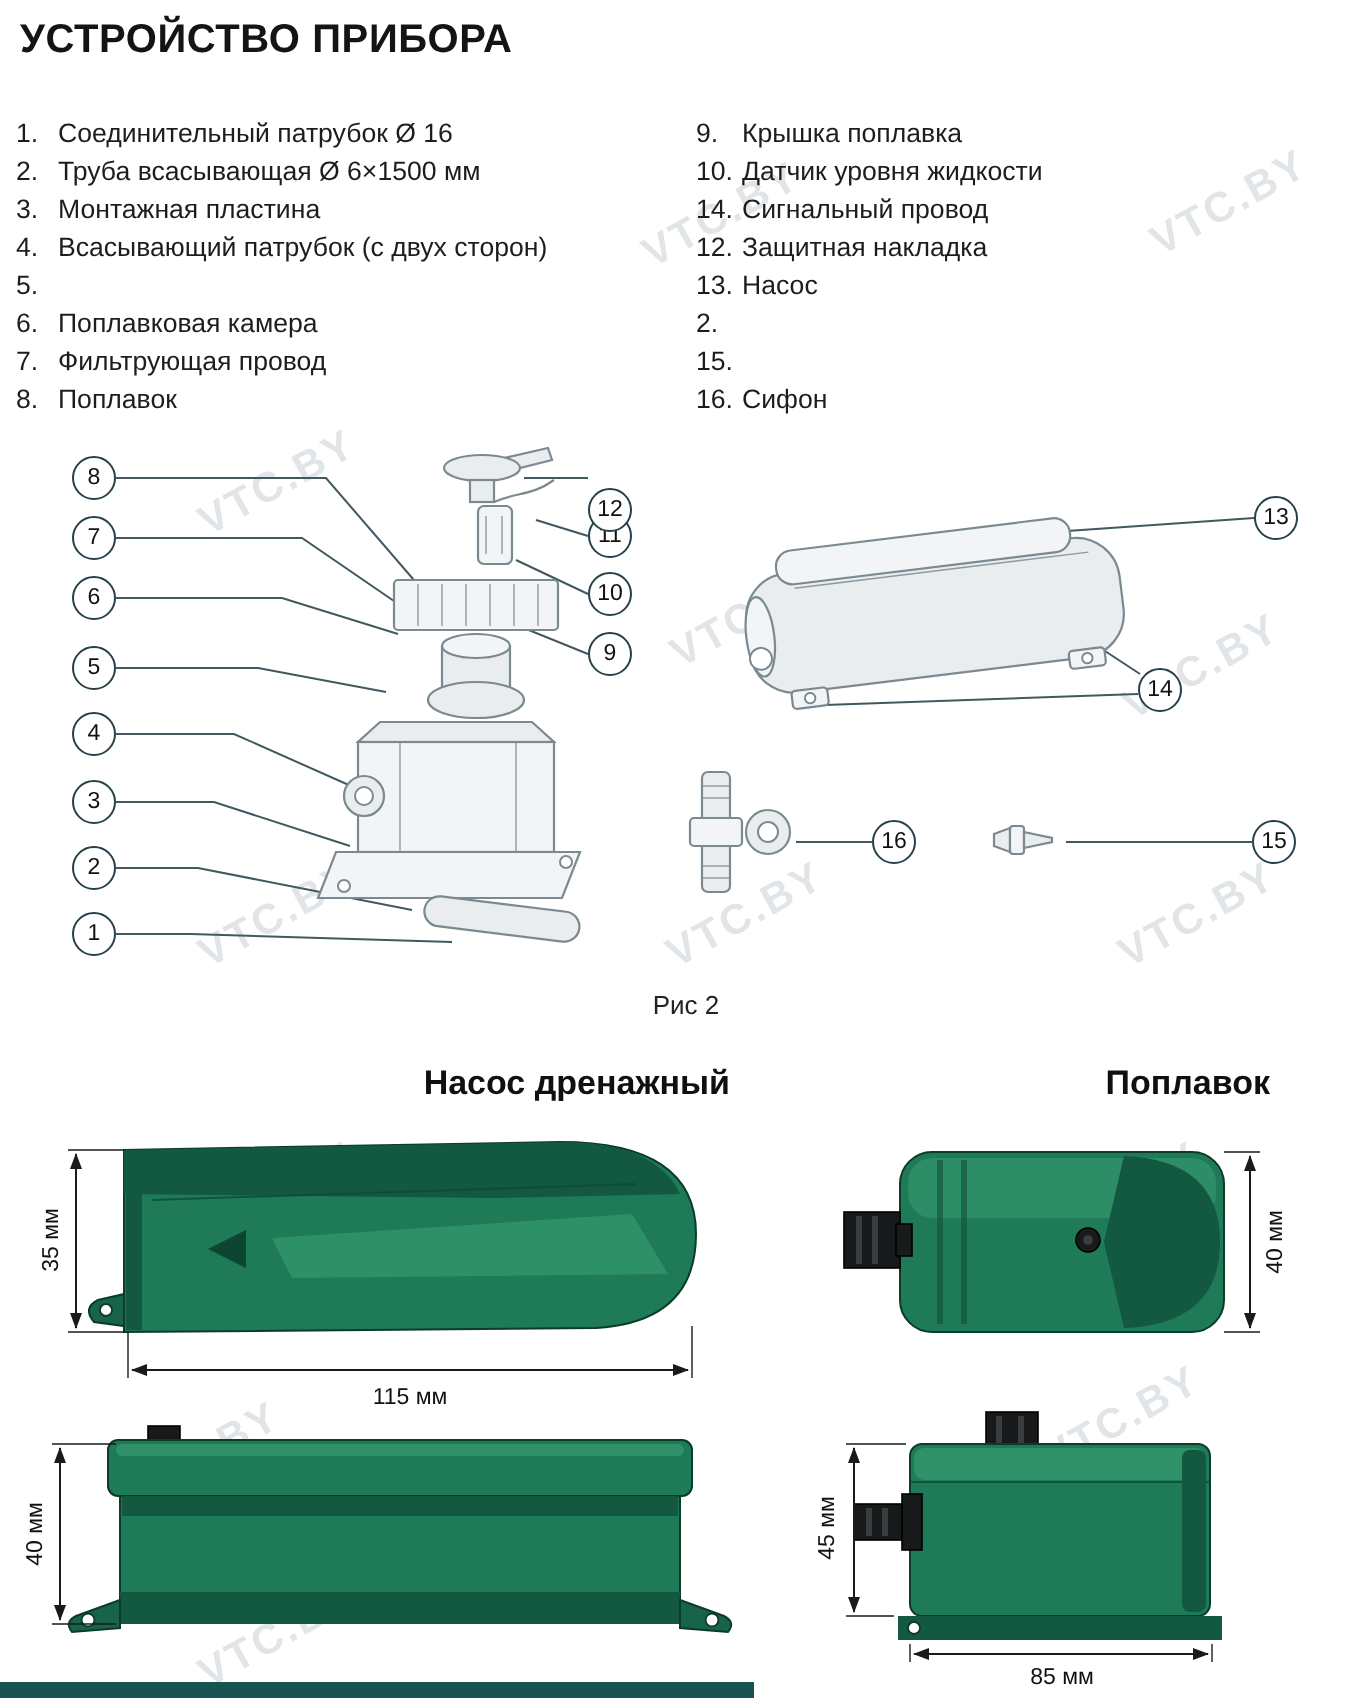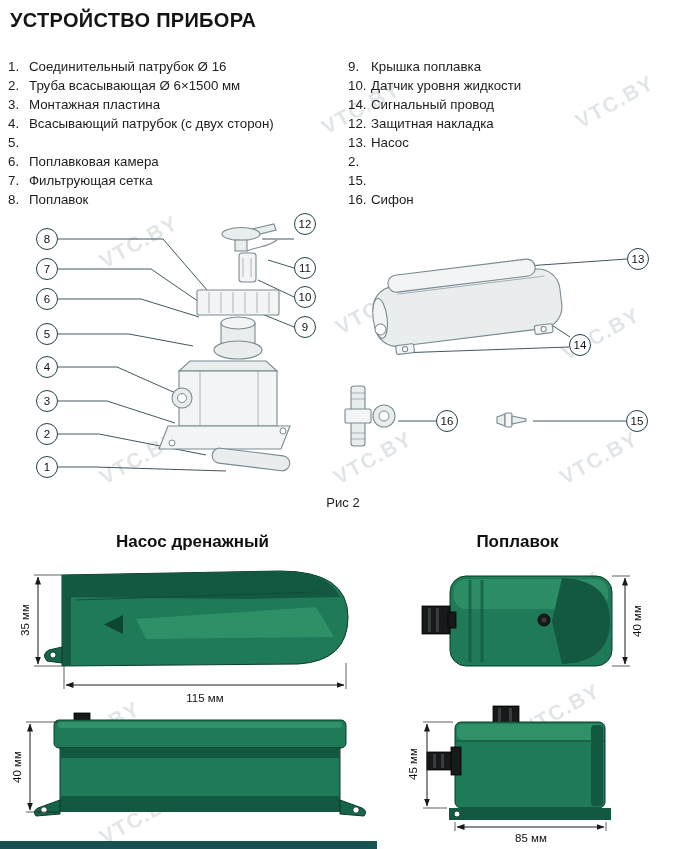--- a/index.html
+++ b/index.html
@@ -20,21 +20,21 @@
   .pitem .num { flex:0 0 23px; }
   .plist.left .pitem .num { flex-basis:21px; }
 
   .fig-svg { position:absolute; left:0; top:220px; z-index:2; }
   .callout { position:absolute; width:22px; height:22px; border:1.5px solid #26404a; border-radius:50%;
              background:#fff; font-size:11.5px; display:flex; align-items:center; justify-content:center;
              color:#111; z-index:3; }
   .fig-caption { position:absolute; left:308px; top:495px; width:70px; text-align:center;
                  font-size:13px; color:#222; z-index:2; }
 
-  .sec-h { position:absolute; top:532px; font-size:17px; font-weight:700; text-align:center; color:#101010; z-index:2; }
+  .sec-h { position:absolute; top:532px; font-size:17px; font-weight:700; text-align:right; color:#101010; z-index:2; }
   .dwg { position:absolute; z-index:2; }
 
   .dimt { font-size:11.5px; fill:#111; font-family:"Liberation Sans","DejaVu Sans",sans-serif; }
   .dim { stroke:#1a1a1a; stroke-width:1; fill:none; }
   .ext { stroke:#1a1a1a; stroke-width:.7; fill:none; }
   .cl  { stroke:#41585f; stroke-width:1; fill:none; }
 
   .af  { fill:#e9edee; stroke:#7b8a91; stroke-width:1.1; }
   .af2 { fill:#f2f4f5; stroke:#7b8a91; stroke-width:1.1; }
   .af3 { fill:#ffffff; stroke:#7b8a91; stroke-width:1; }
@@ -104,21 +104,21 @@
       </div>
     <div class="pitem">
         <span class="num">5.</span>
       </div>
     <div class="pitem">
         <span class="num">6.</span>
         <span class="lbl">Поплавковая камера</span>
       </div>
     <div class="pitem">
         <span class="num">7.</span>
-        <span class="lbl">Фильтрующая сетка</span>
+        <span class="lbl">Фильтрующая провод</span>
       </div>
     <div class="pitem">
         <span class="num">8.</span>
         <span class="lbl">Поплавок</span>
       </div>
   </div>
 
   <div class="plist right">
     <div class="pitem">
         <span class="num">9.</span>
@@ -236,21 +236,21 @@
   <div class="callout" style="left:36px;top:423px">2</div>
   <div class="callout" style="left:36px;top:390px">3</div>
   <div class="callout" style="left:36px;top:356px">4</div>
   <div class="callout" style="left:36px;top:323px">5</div>
   <div class="callout" style="left:36px;top:288px">6</div>
   <div class="callout" style="left:36px;top:258px">7</div>
   <div class="callout" style="left:36px;top:228px">8</div>
   <div class="callout" style="left:294px;top:316px">9</div>
   <div class="callout" style="left:294px;top:286px">10</div>
   <div class="callout" style="left:294px;top:257px">11</div>
-  <div class="callout" style="left:294px;top:213px">12</div>
+  <div class="callout" style="left:294px;top:244px">12</div>
   <div class="callout" style="left:627px;top:248px">13</div>
   <div class="callout" style="left:569px;top:334px">14</div>
   <div class="callout" style="left:626px;top:410px">15</div>
   <div class="callout" style="left:436px;top:410px">16</div>
 
   <div class="fig-caption">Рис 2</div>
 
   <div class="sec-h" style="left:20px;width:345px">Насос дренажный</div>
   <div class="sec-h" style="left:400px;width:235px">Поплавок</div>
 

